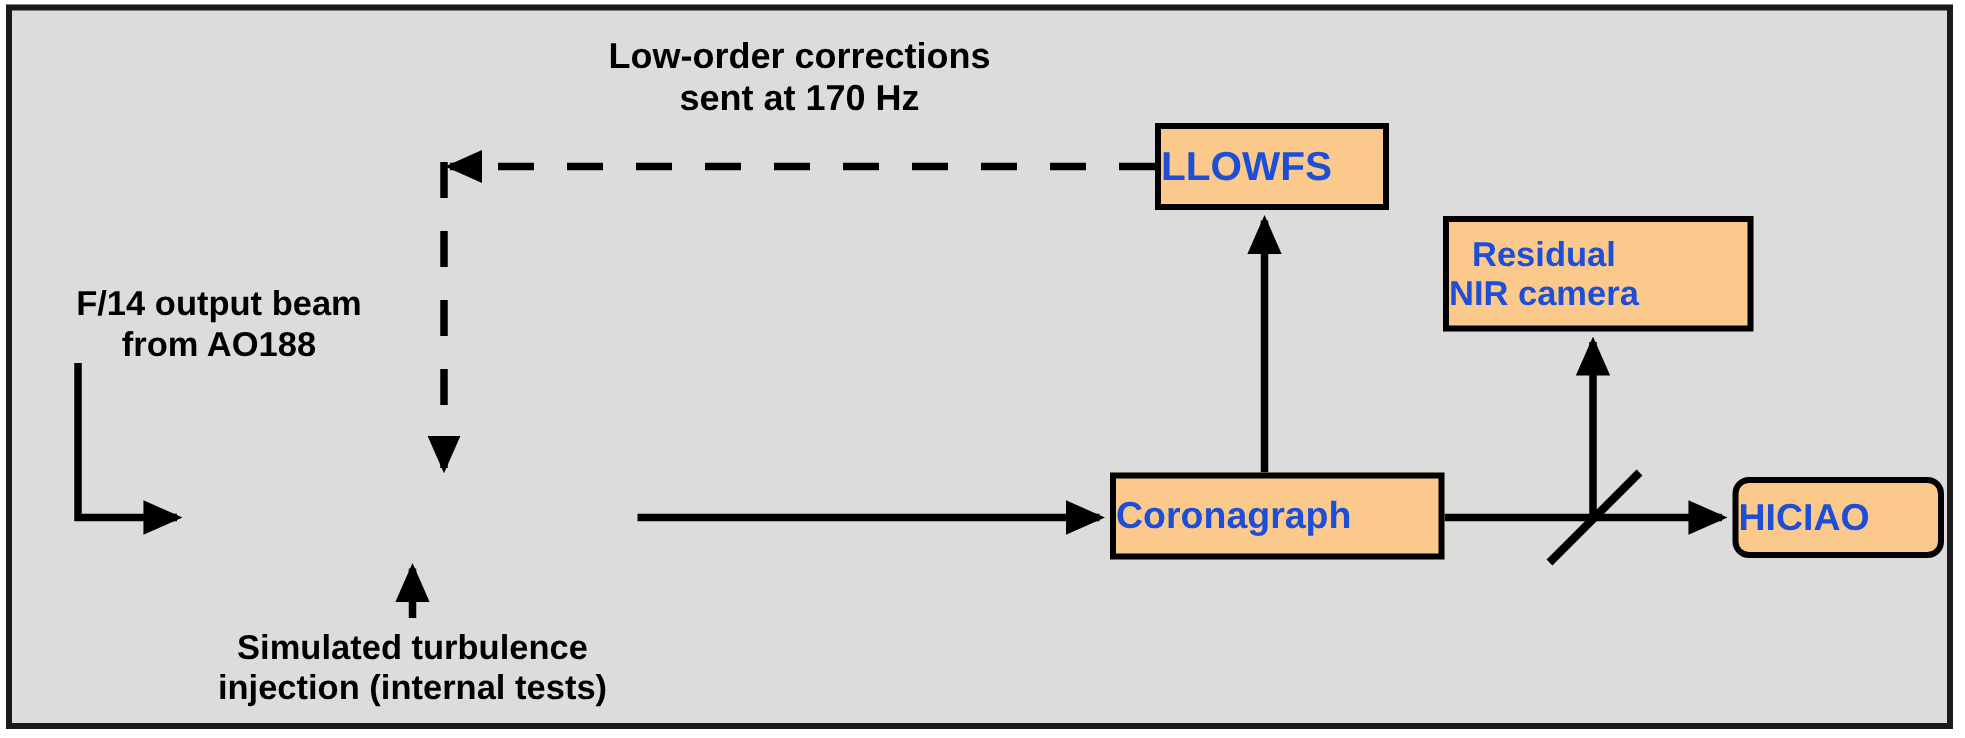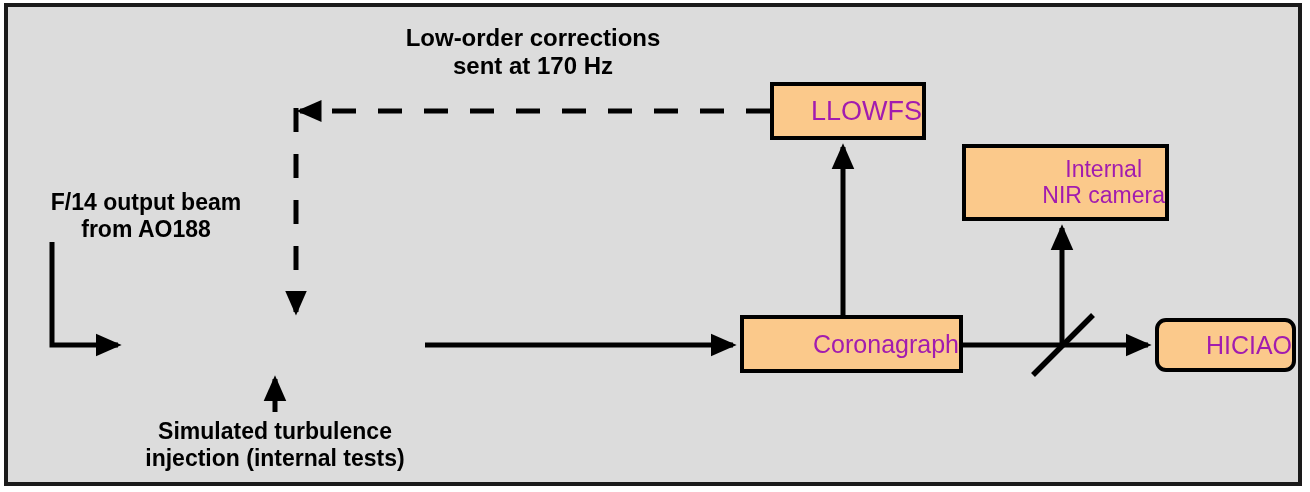--- a/index.html
+++ b/index.html
@@ -25,24 +25,24 @@
     border: 4px solid #1a1a1a;
     box-sizing: border-box;
   }
   .node {
     position: absolute;
     background: #fbc98b;
     border: 4px solid #000000;
     box-sizing: border-box;
     display: flex;
     align-items: center;
-    justify-content: flex-end;
+    justify-content: flex-start;
     text-align: center;
-    font-weight: normal;
-    color: #a21caf;
+    font-weight: bold;
+    color: #1d4ed8;
     line-height: 1.12;
     z-index: 6;
   }
   .label {
     position: absolute;
     font-weight: bold;
     color: #000000;
     text-align: center;
     line-height: 1.18;
     white-space: pre-line;
@@ -90,21 +90,21 @@
     <path d="M 1062 345 L 1062 228" fill="none" stroke="#000000" stroke-width="5" marker-end="url(#arrow)"></path>
 
     <line x1="1033" y1="375" x2="1093" y2="315" stroke="#000000" stroke-width="5.5"></line>
   </svg>
 
   <div class="node" style="left:770px; top:82px; width:156px; height:58px; font-size:27px;">
     <span>LLOWFS</span>
   </div>
 
   <div class="node" style="left:962px; top:144px; width:207px; height:77px; font-size:23px;">
-    <span style="white-space:pre-line;">Internal
+    <span style="white-space:pre-line;">Residual
 NIR camera</span>
   </div>
 
 
   <div class="node" style="left:740px; top:315px; width:223px; height:58px; font-size:25px;">
     <span>Coronagraph</span>
   </div>
 
   <div class="node" style="left:1155px; top:318px; width:141px; height:54px; font-size:25px;border-radius:11px;">
     <span>HICIAO</span>

